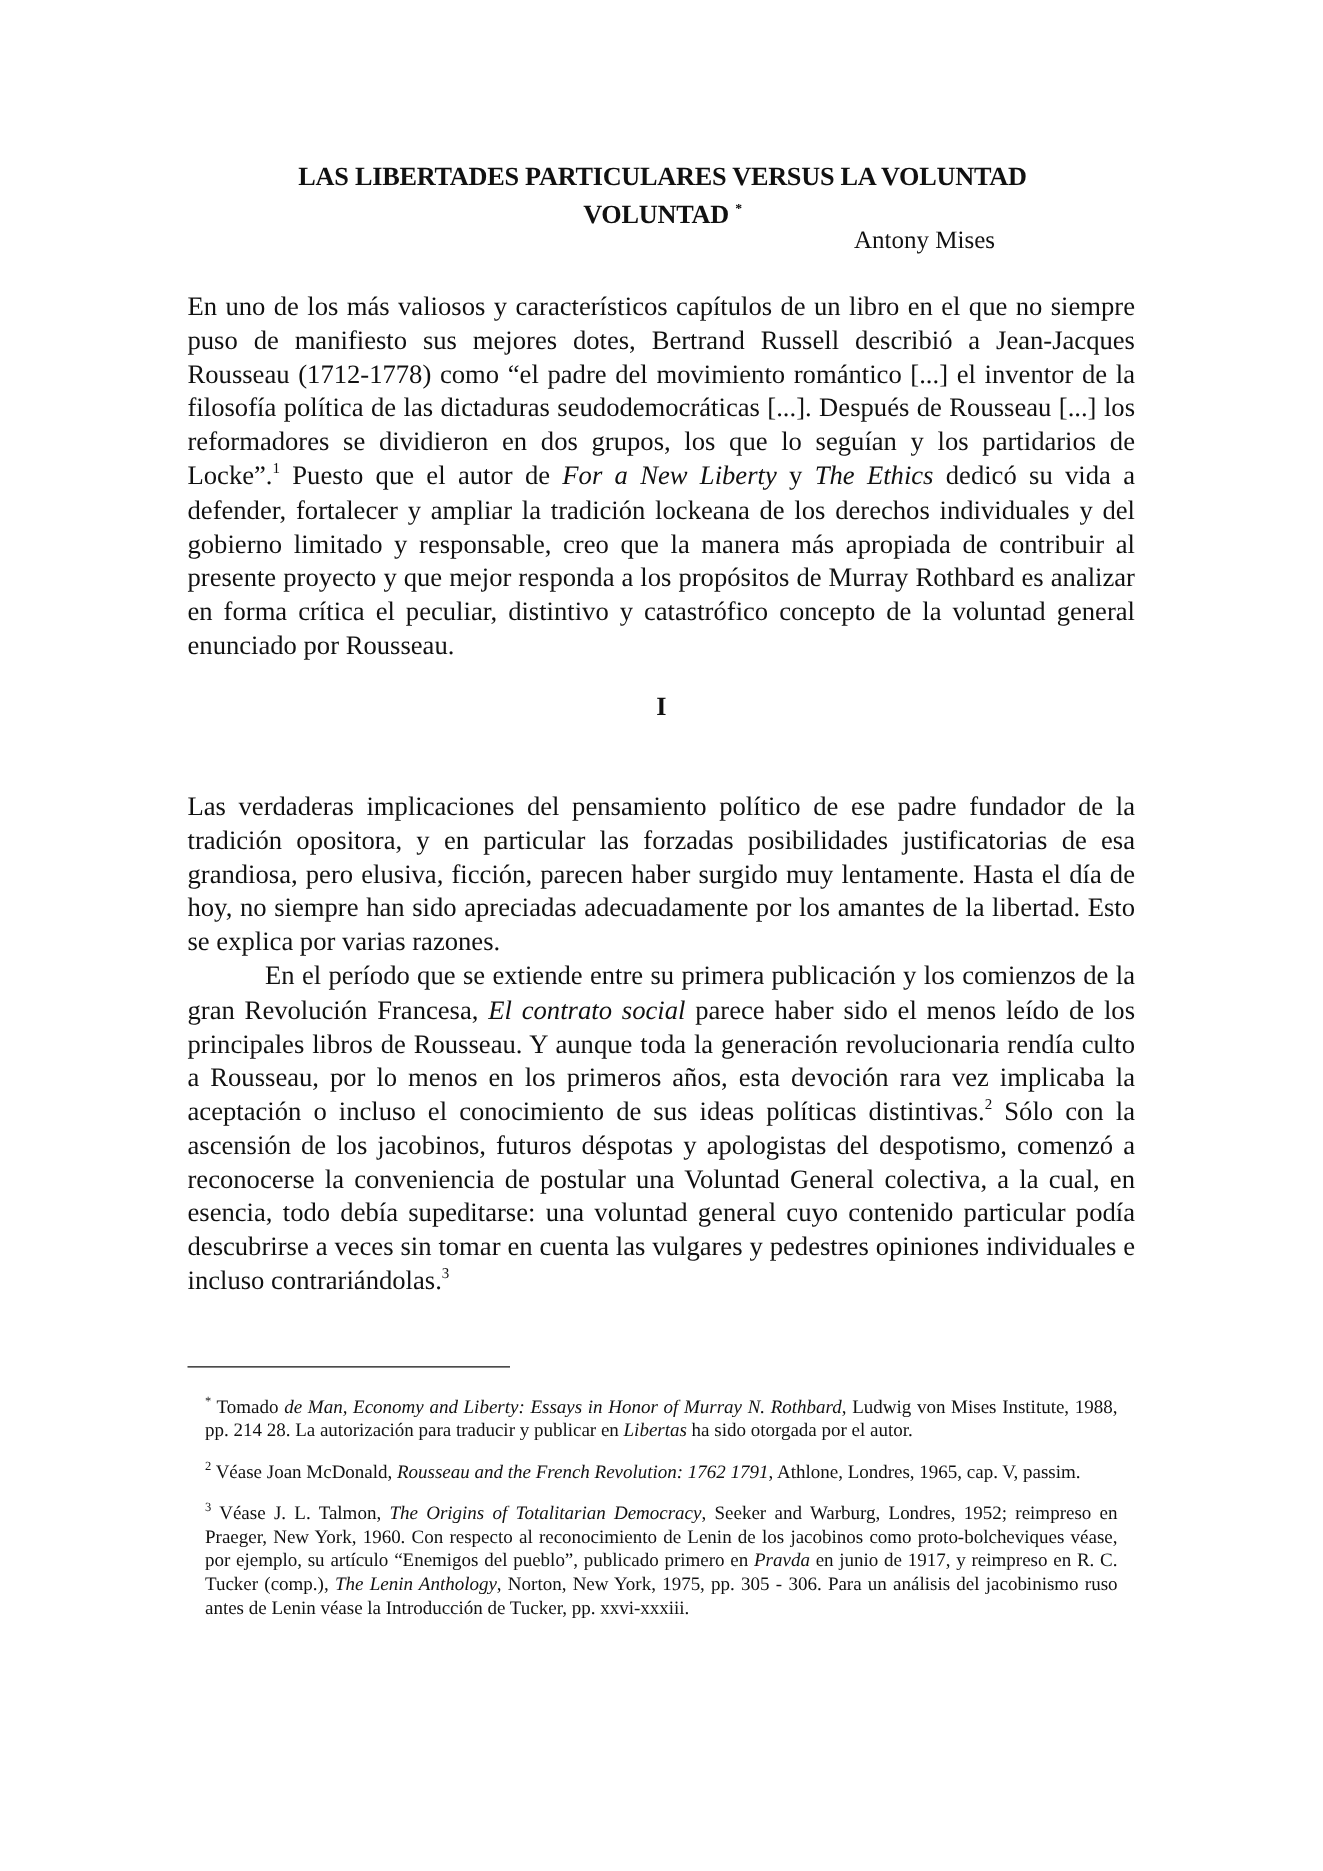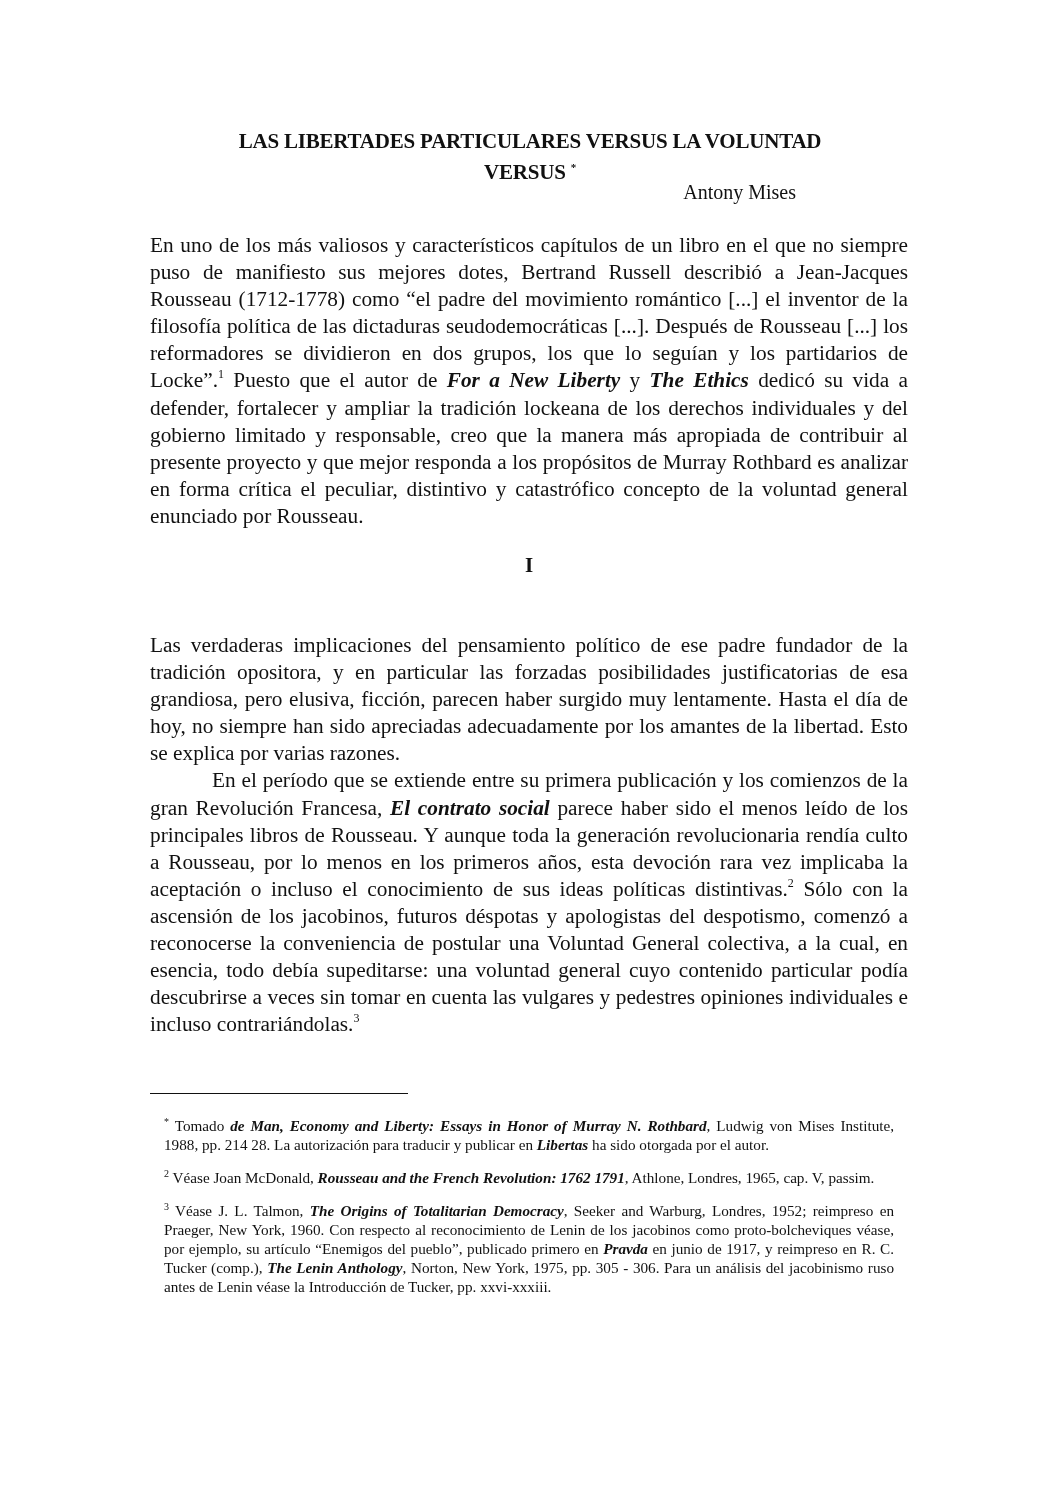--- a/index.html
+++ b/index.html
@@ -12,30 +12,30 @@
   .body p { margin: 0; }
   .body .indent { text-indent: 62px; }
   .body sup { font-size: 12px; line-height: 0; vertical-align: 9px; }
   .p1 { top: 232px; }
   .section { position: absolute; left: 150px; width: 758px; top: 552px; text-align: center; font-weight: bold; font-size: 21px; line-height: 26px; }
   .p2 { top: 606px; margin-top: 26px; }
   .rule { position: absolute; left: 150px; top: 1093px; width: 258px; height: 0; border-top: 1.6px solid #111; }
   .notes { position: absolute; left: 150px; width: 758px; top: 1102px; font-size: 15.2px; line-height: 19px; text-align: justify; }
   .notes p { margin: 14px; }
   .notes sup { font-size: 10px; line-height: 0; vertical-align: 6px; }
-  i { font-style: italic; font-weight: bold; }
+  i { font-style: italic; }
 </style>
 </head>
 <body>
 
 <div class="page">
 
   <div class="title">
     <div>LAS LIBERTADES PARTICULARES VERSUS LA VOLUNTAD</div>
-    <div><span>VERSUS</span> <sup>*</sup></div>
+    <div><span>VOLUNTAD</span> <sup>*</sup></div>
   </div>
 
   <div class="author">Antony Mises</div>
 
   <div class="body p1">
     <p><span>En uno de los más valiosos y característicos capítulos de un libro en el que no siempre puso de manifiesto sus mejores dotes, Bertrand Russell describió a Jean-Jacques Rousseau (1712-1778) como “el padre del movimiento romántico [...] el inventor de la filosofía política de las dictaduras seudodemocráticas [...]. Después de Rousseau [...] los reformadores se dividieron en dos grupos, los que lo seguían y los partidarios de Locke”.</span><sup>1</sup><span> Puesto que el autor de </span><i>For a New Liberty</i><span> y </span><i>The Ethics</i><span> dedicó su vida a defender, fortalecer y ampliar la tradición lockeana de los derechos individuales y del gobierno limitado y responsable, creo que la manera más apropiada de contribuir al presente proyecto y que mejor responda a los propósitos de Murray Rothbard es analizar en forma crítica el peculiar, distintivo y catastrófico concepto de la voluntad general enunciado por Rousseau.</span></p>
   </div>
 
   <div class="section">I</div>
 

